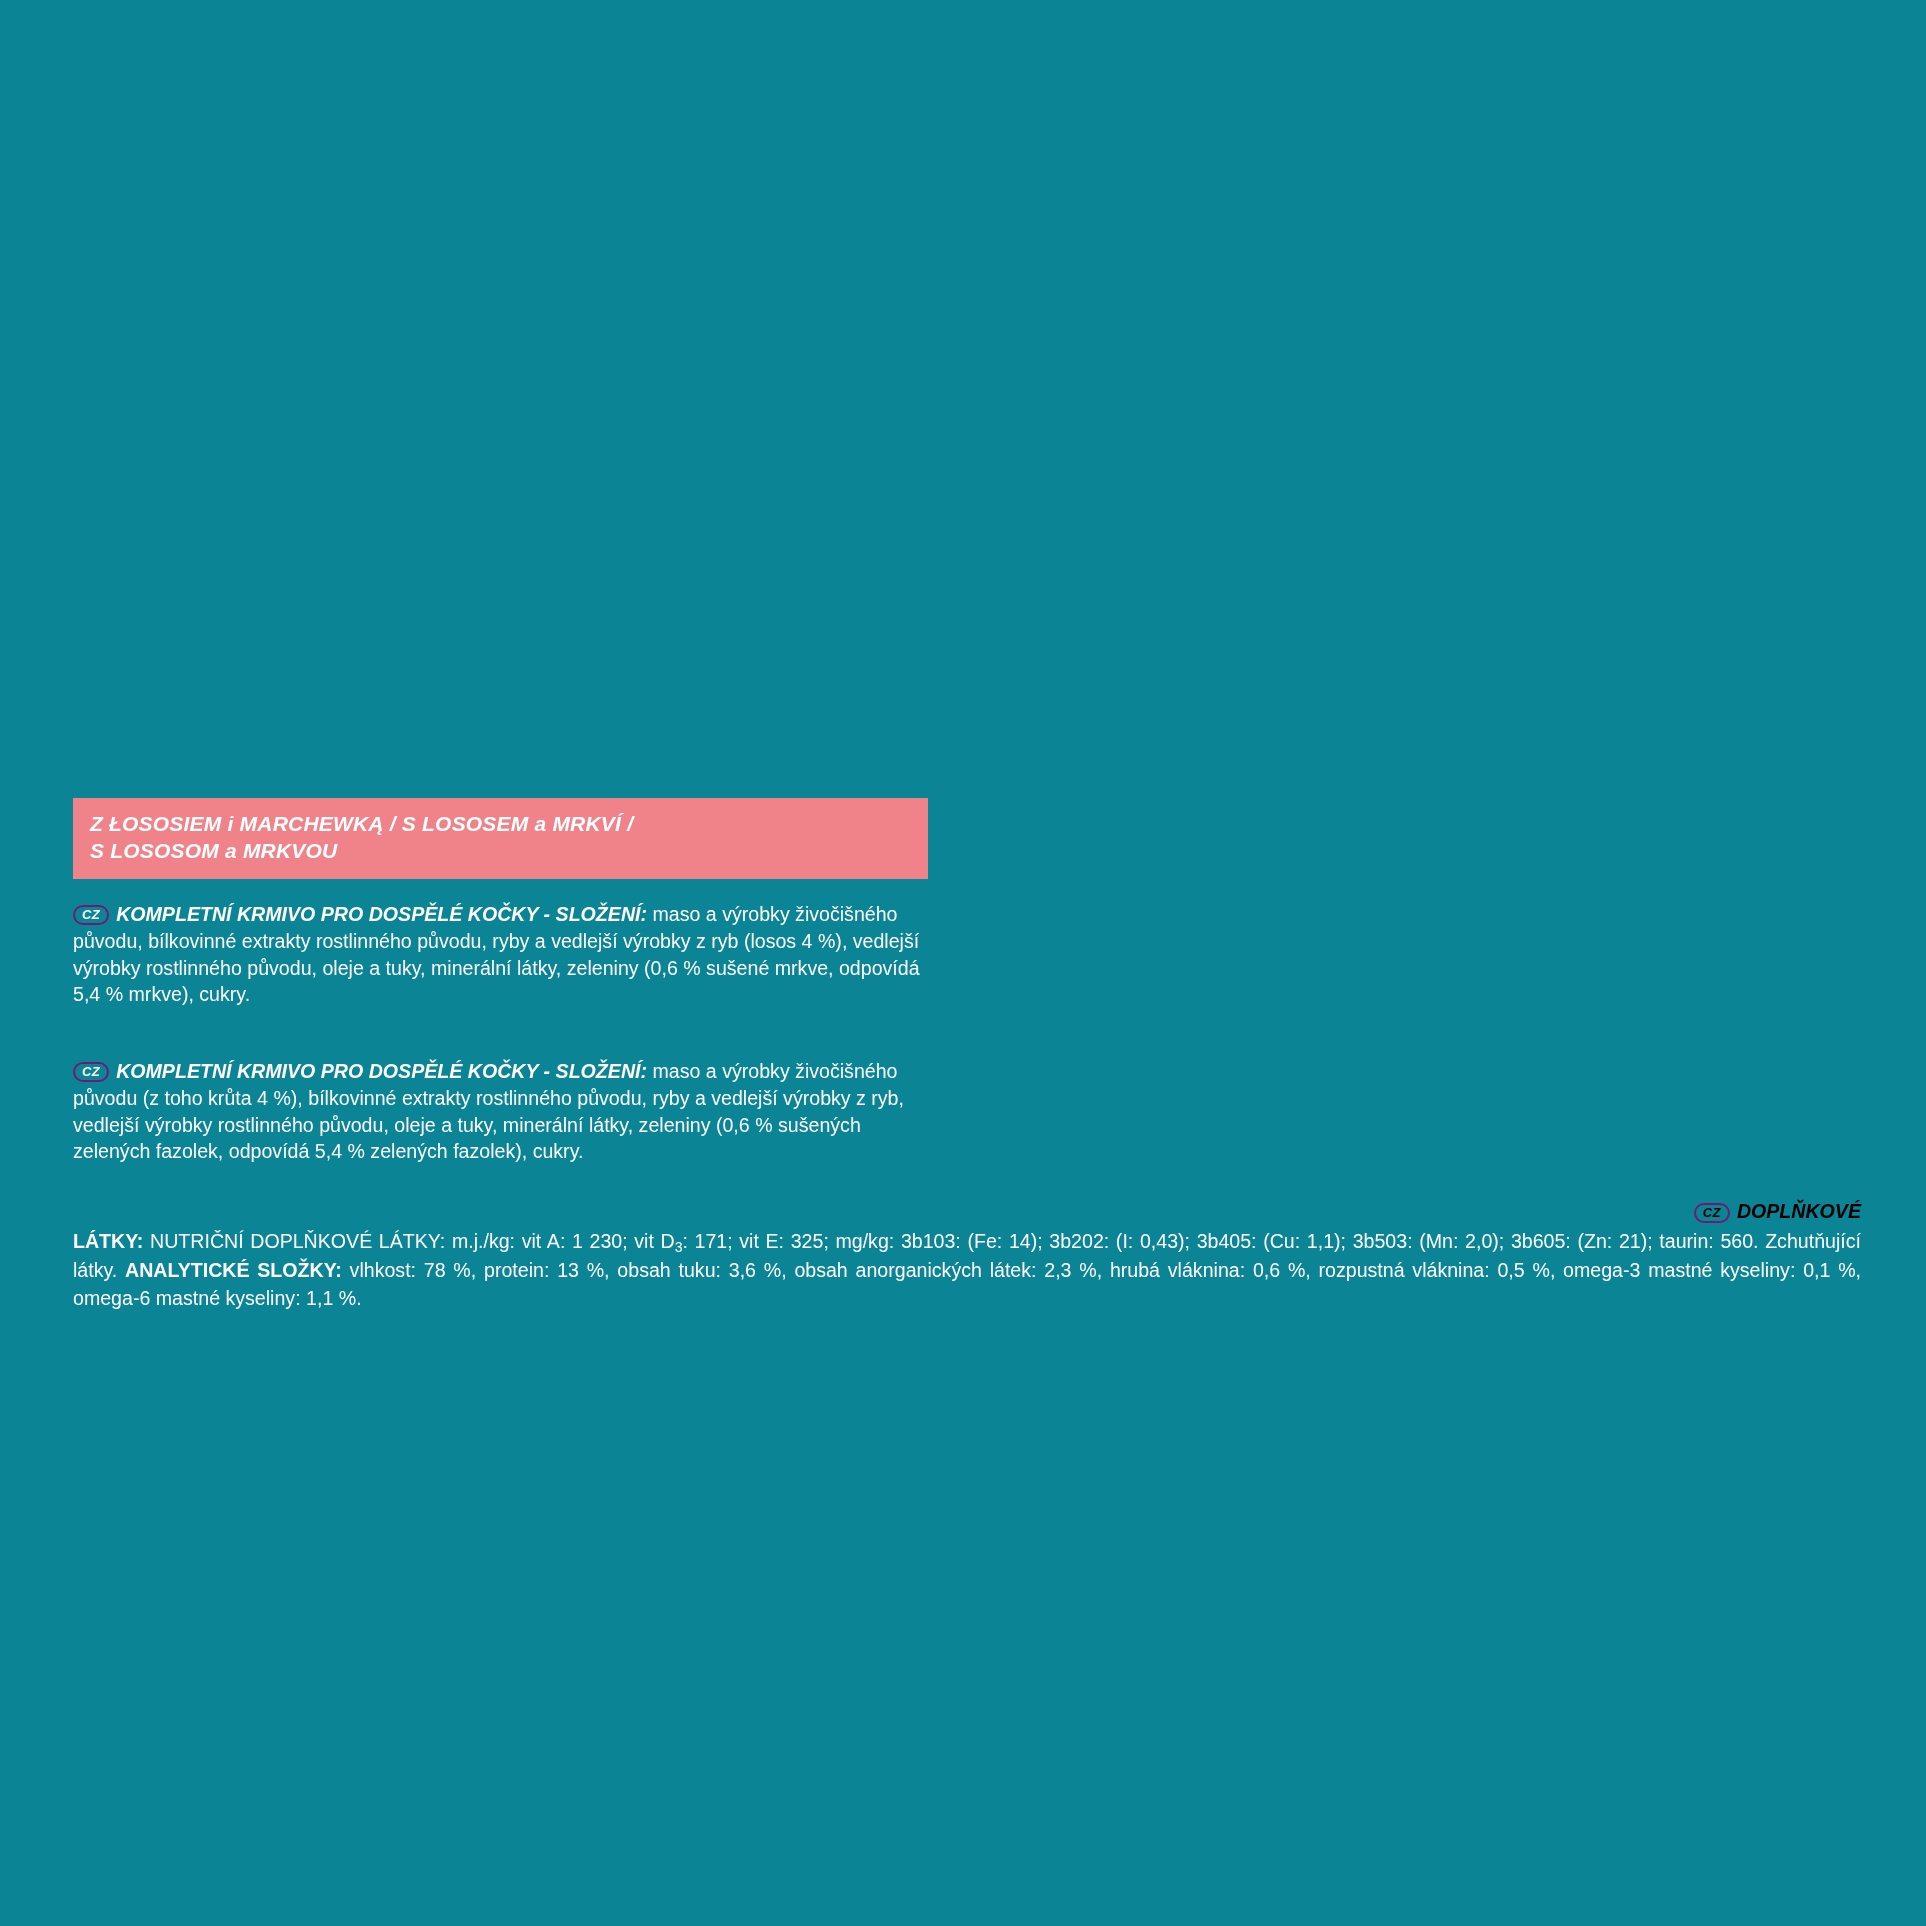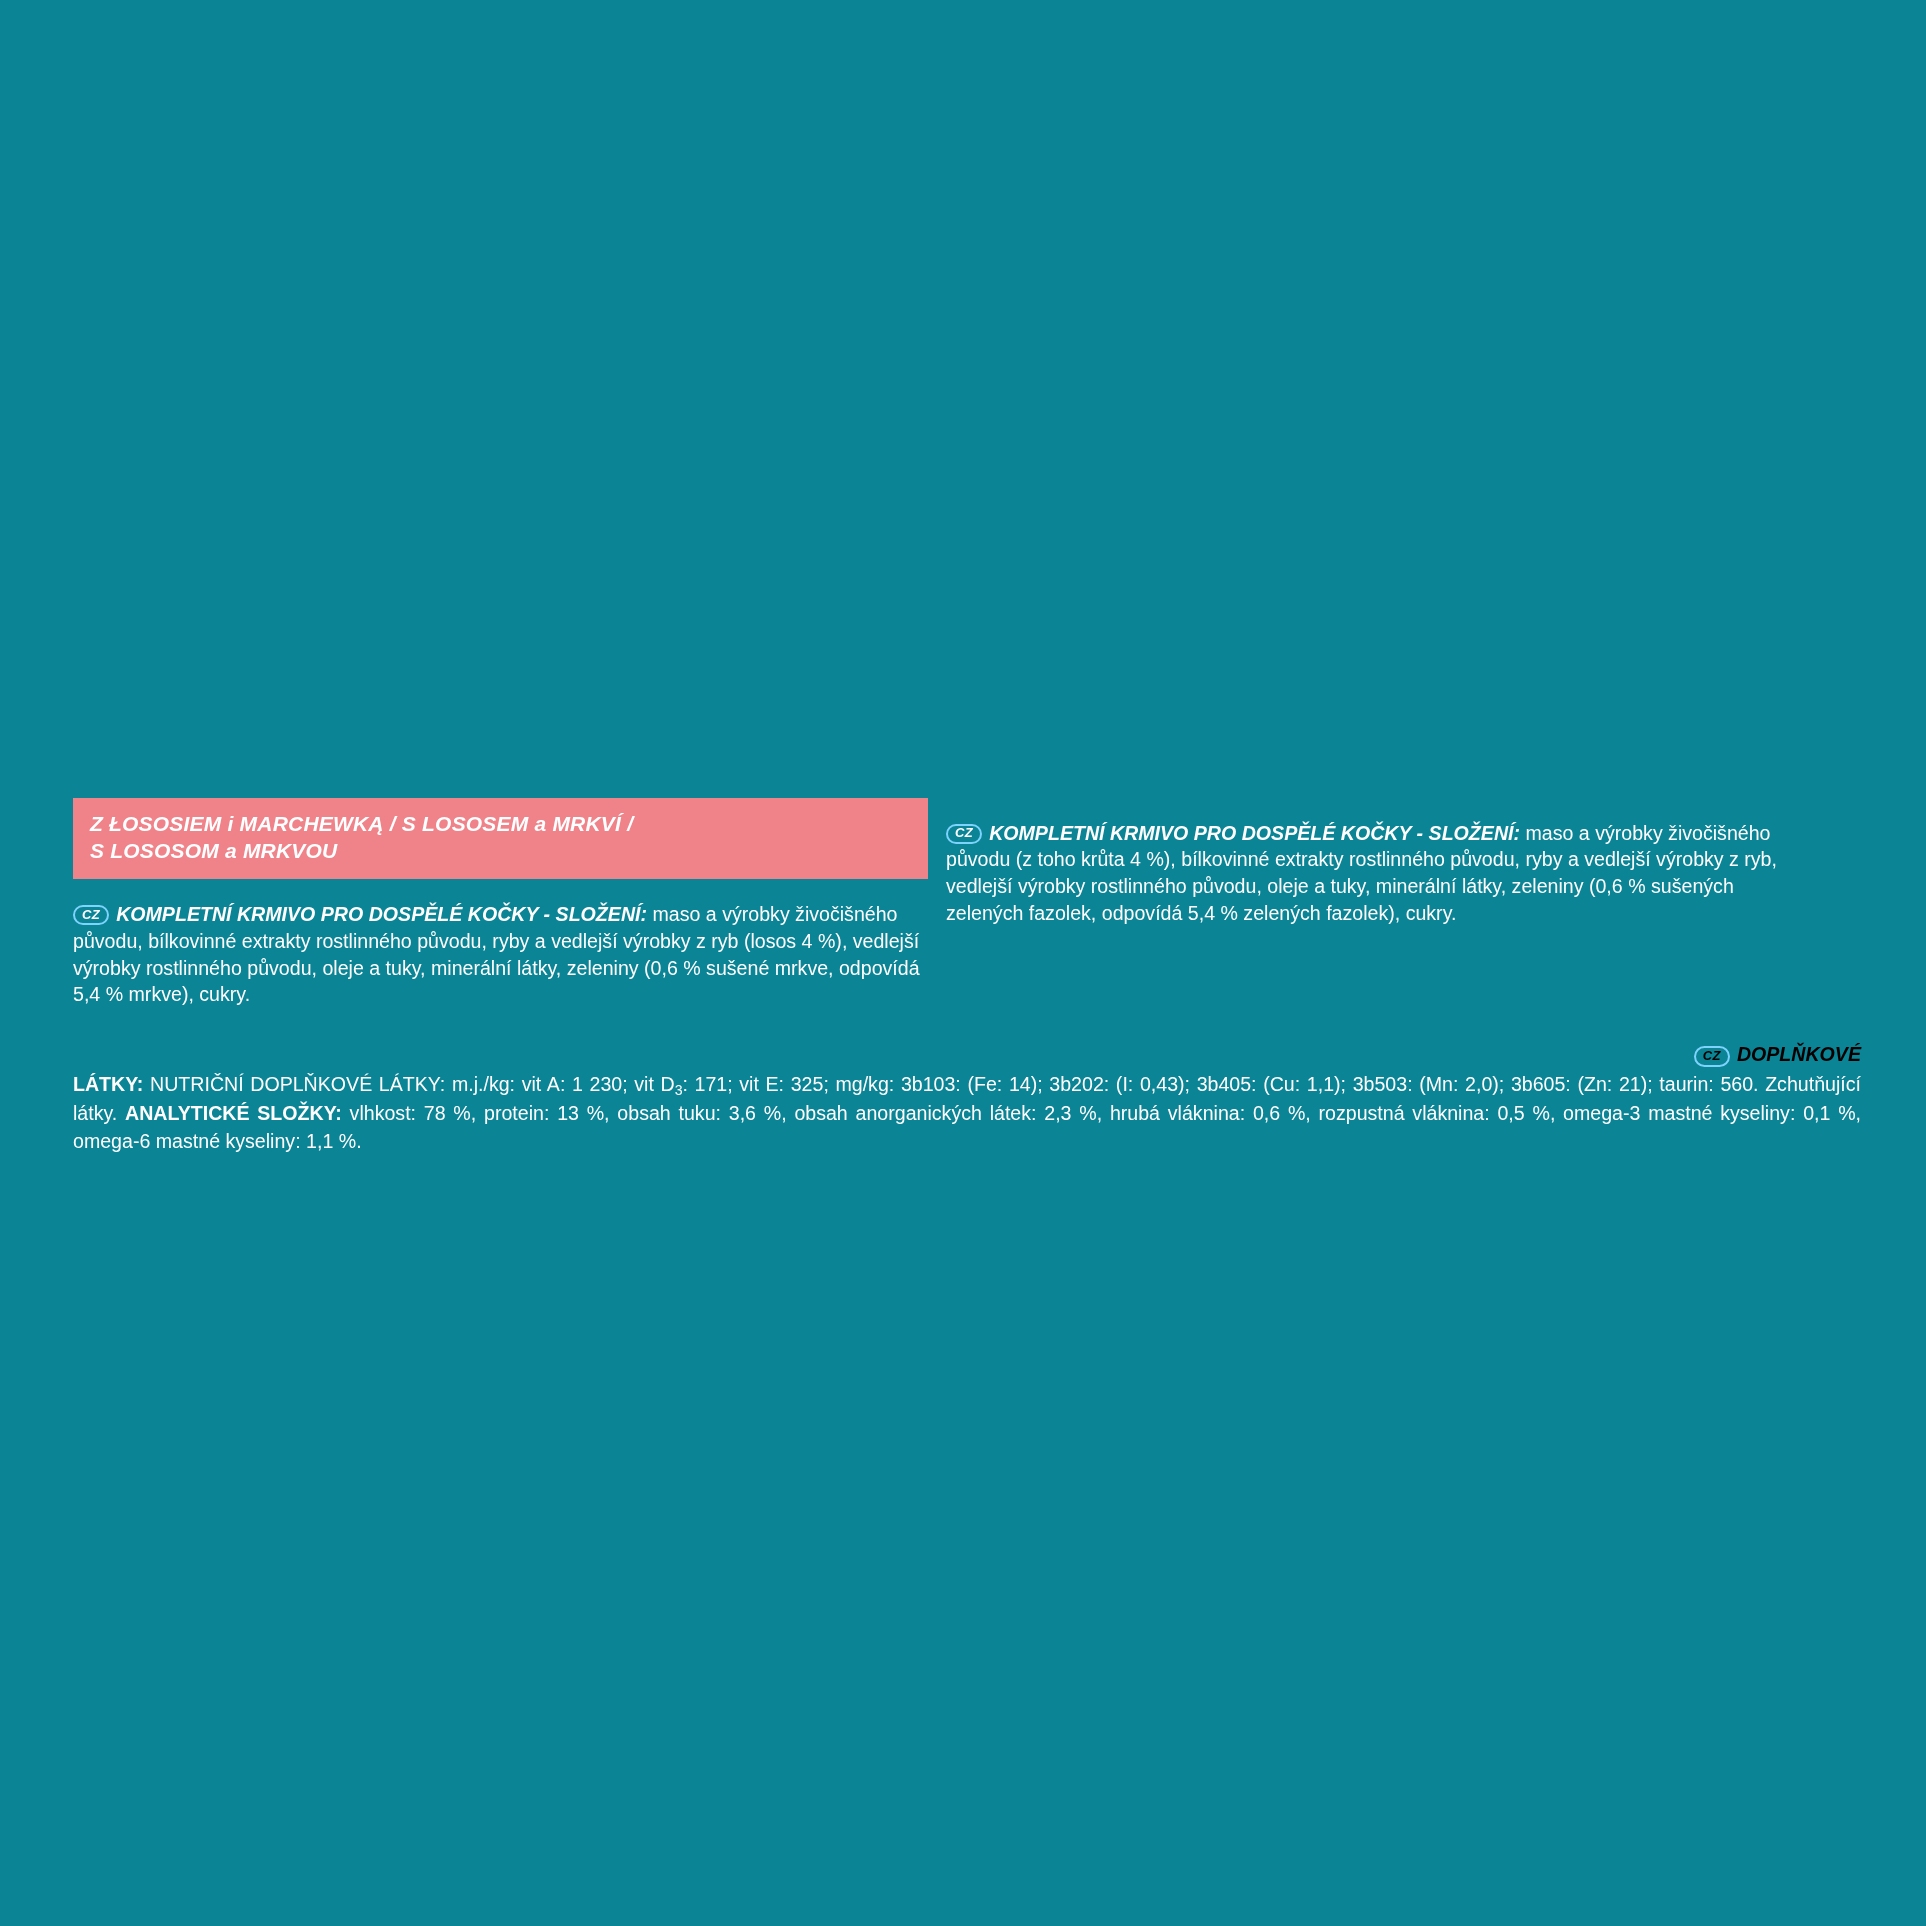--- a/index.html
+++ b/index.html
@@ -19,22 +19,23 @@
     height: 1926px;
   }
   .content {
     position: absolute;
     left: 73px;
     top: 798px;
     width: 1788px;
   }
   .variants {
     display: flex;
-    gap: 18px;
+    gap: 28px;
     align-items: flex-start;
+    flex-direction: column;
   }
   .variant {
     width: 855px;
   }
   .banner {
     padding: 13px 15.4px 14.6px 17px;
     box-sizing: border-box;
     min-height: 62px;
     display: flex;
     align-items: center;
@@ -51,21 +52,21 @@
     white-space: pre-line;
   }
   .ingredients {
     margin-top: 21.6px;
     color: #ffffff;
     font-size: 19.6px;
     line-height: 1.37;
   }
   .cz-badge {
     display: inline-block;
-    border: 2px solid #7dd3fc;
+    border: 2px solid #701a75;
     border-radius: 50%/50%;
     border-radius: 17px;
     padding: 0.8px 7px 1.5px 7px;
     font-size: 13px;
     font-weight: bold;
     font-style: italic;
     letter-spacing: 0.4px;
     line-height: 1.1;
     vertical-align: 2.3px;
     margin-right: 7px;

